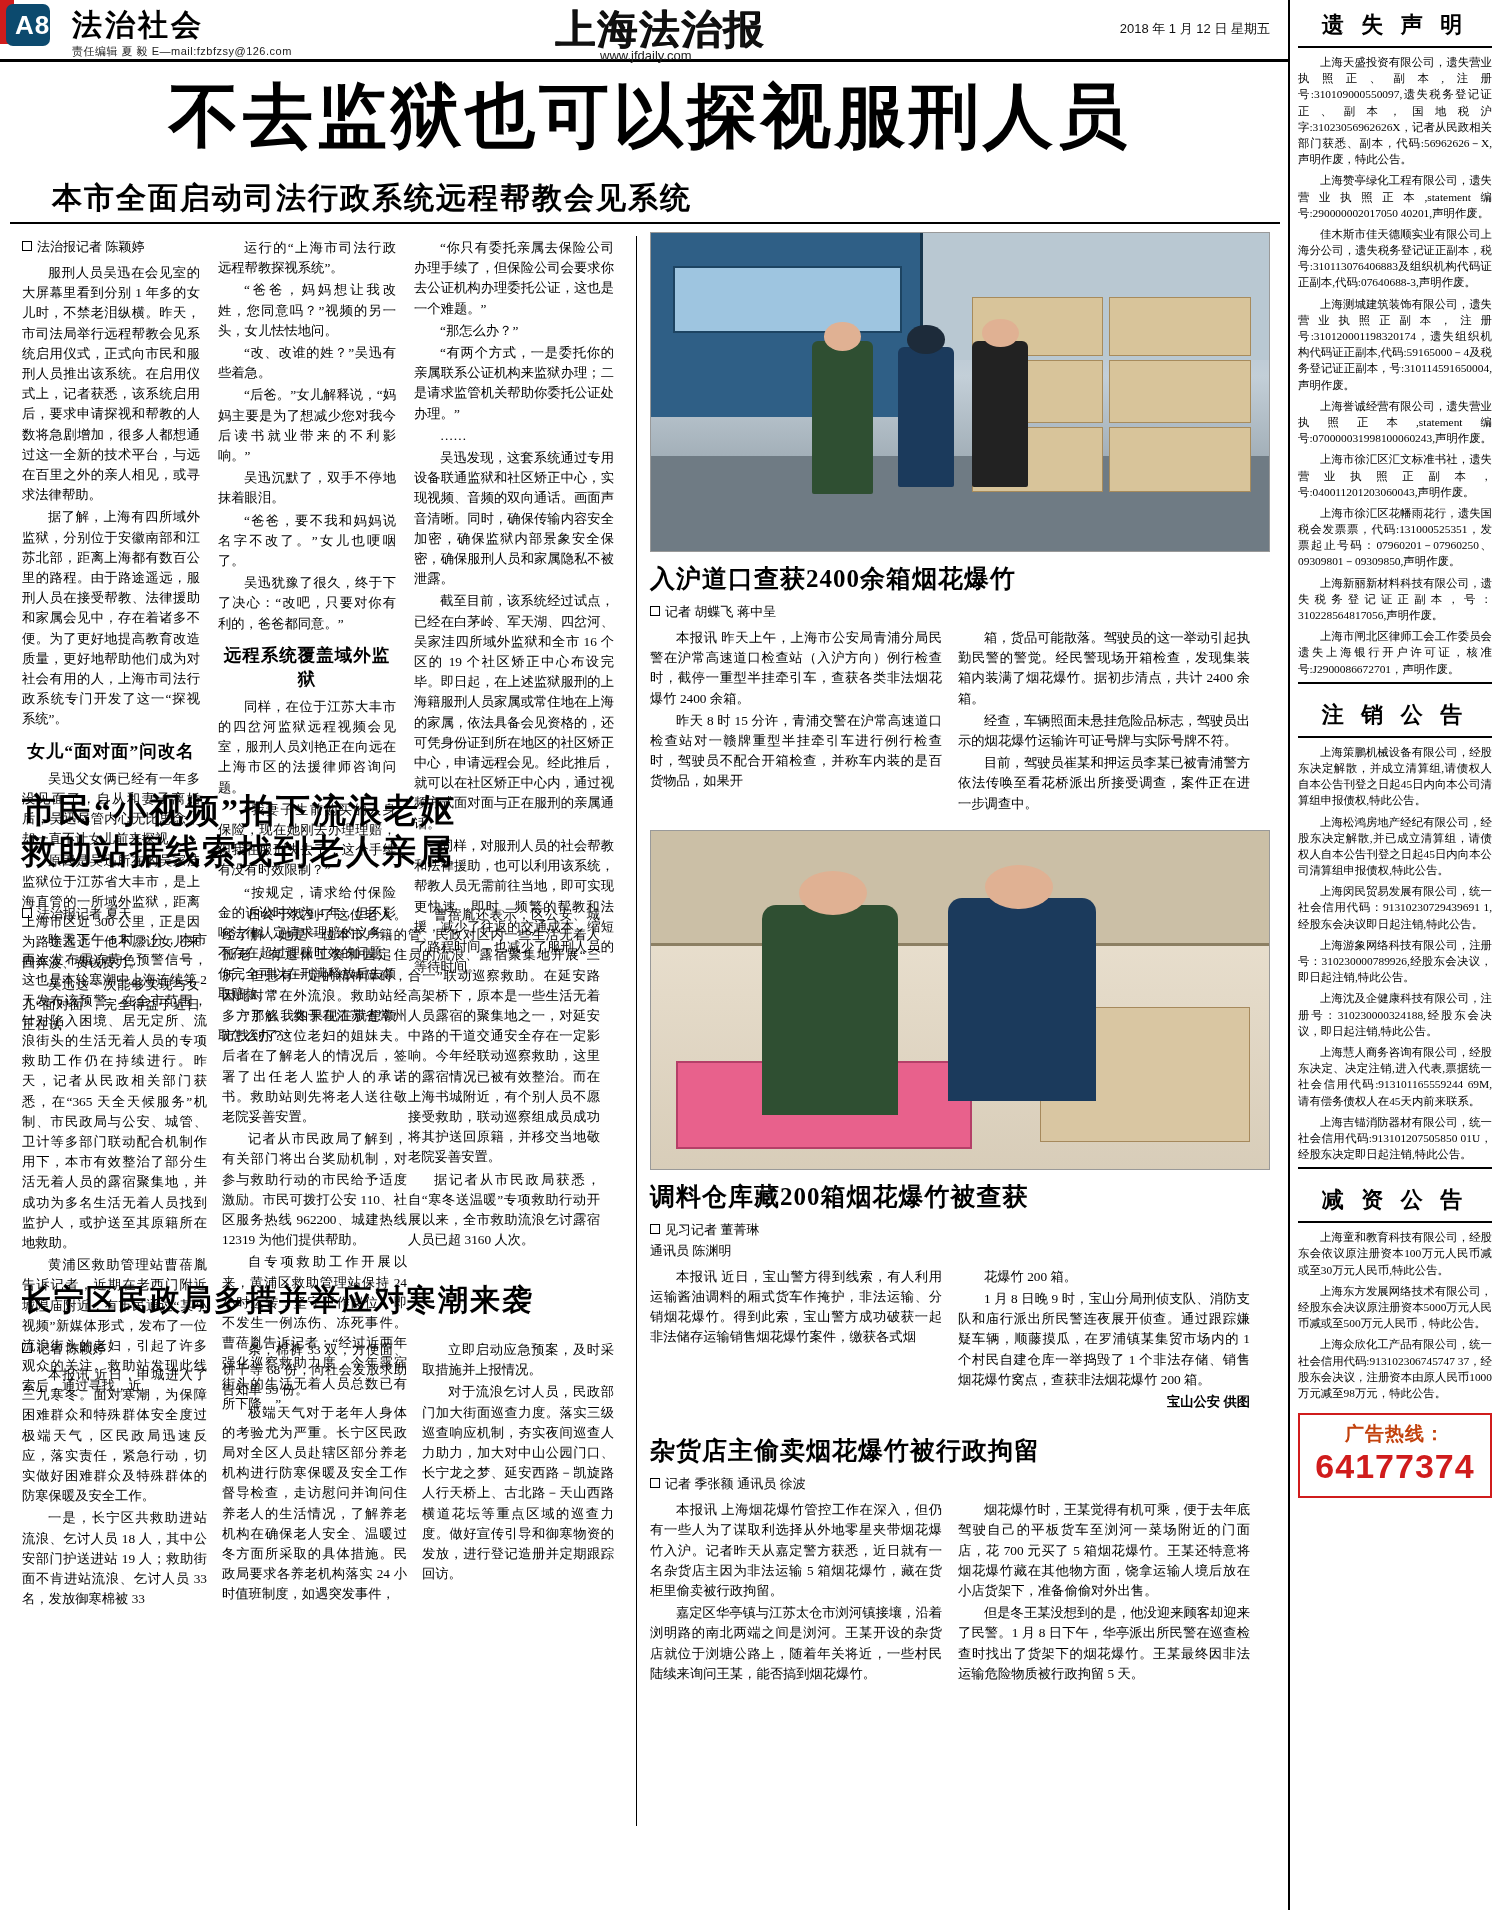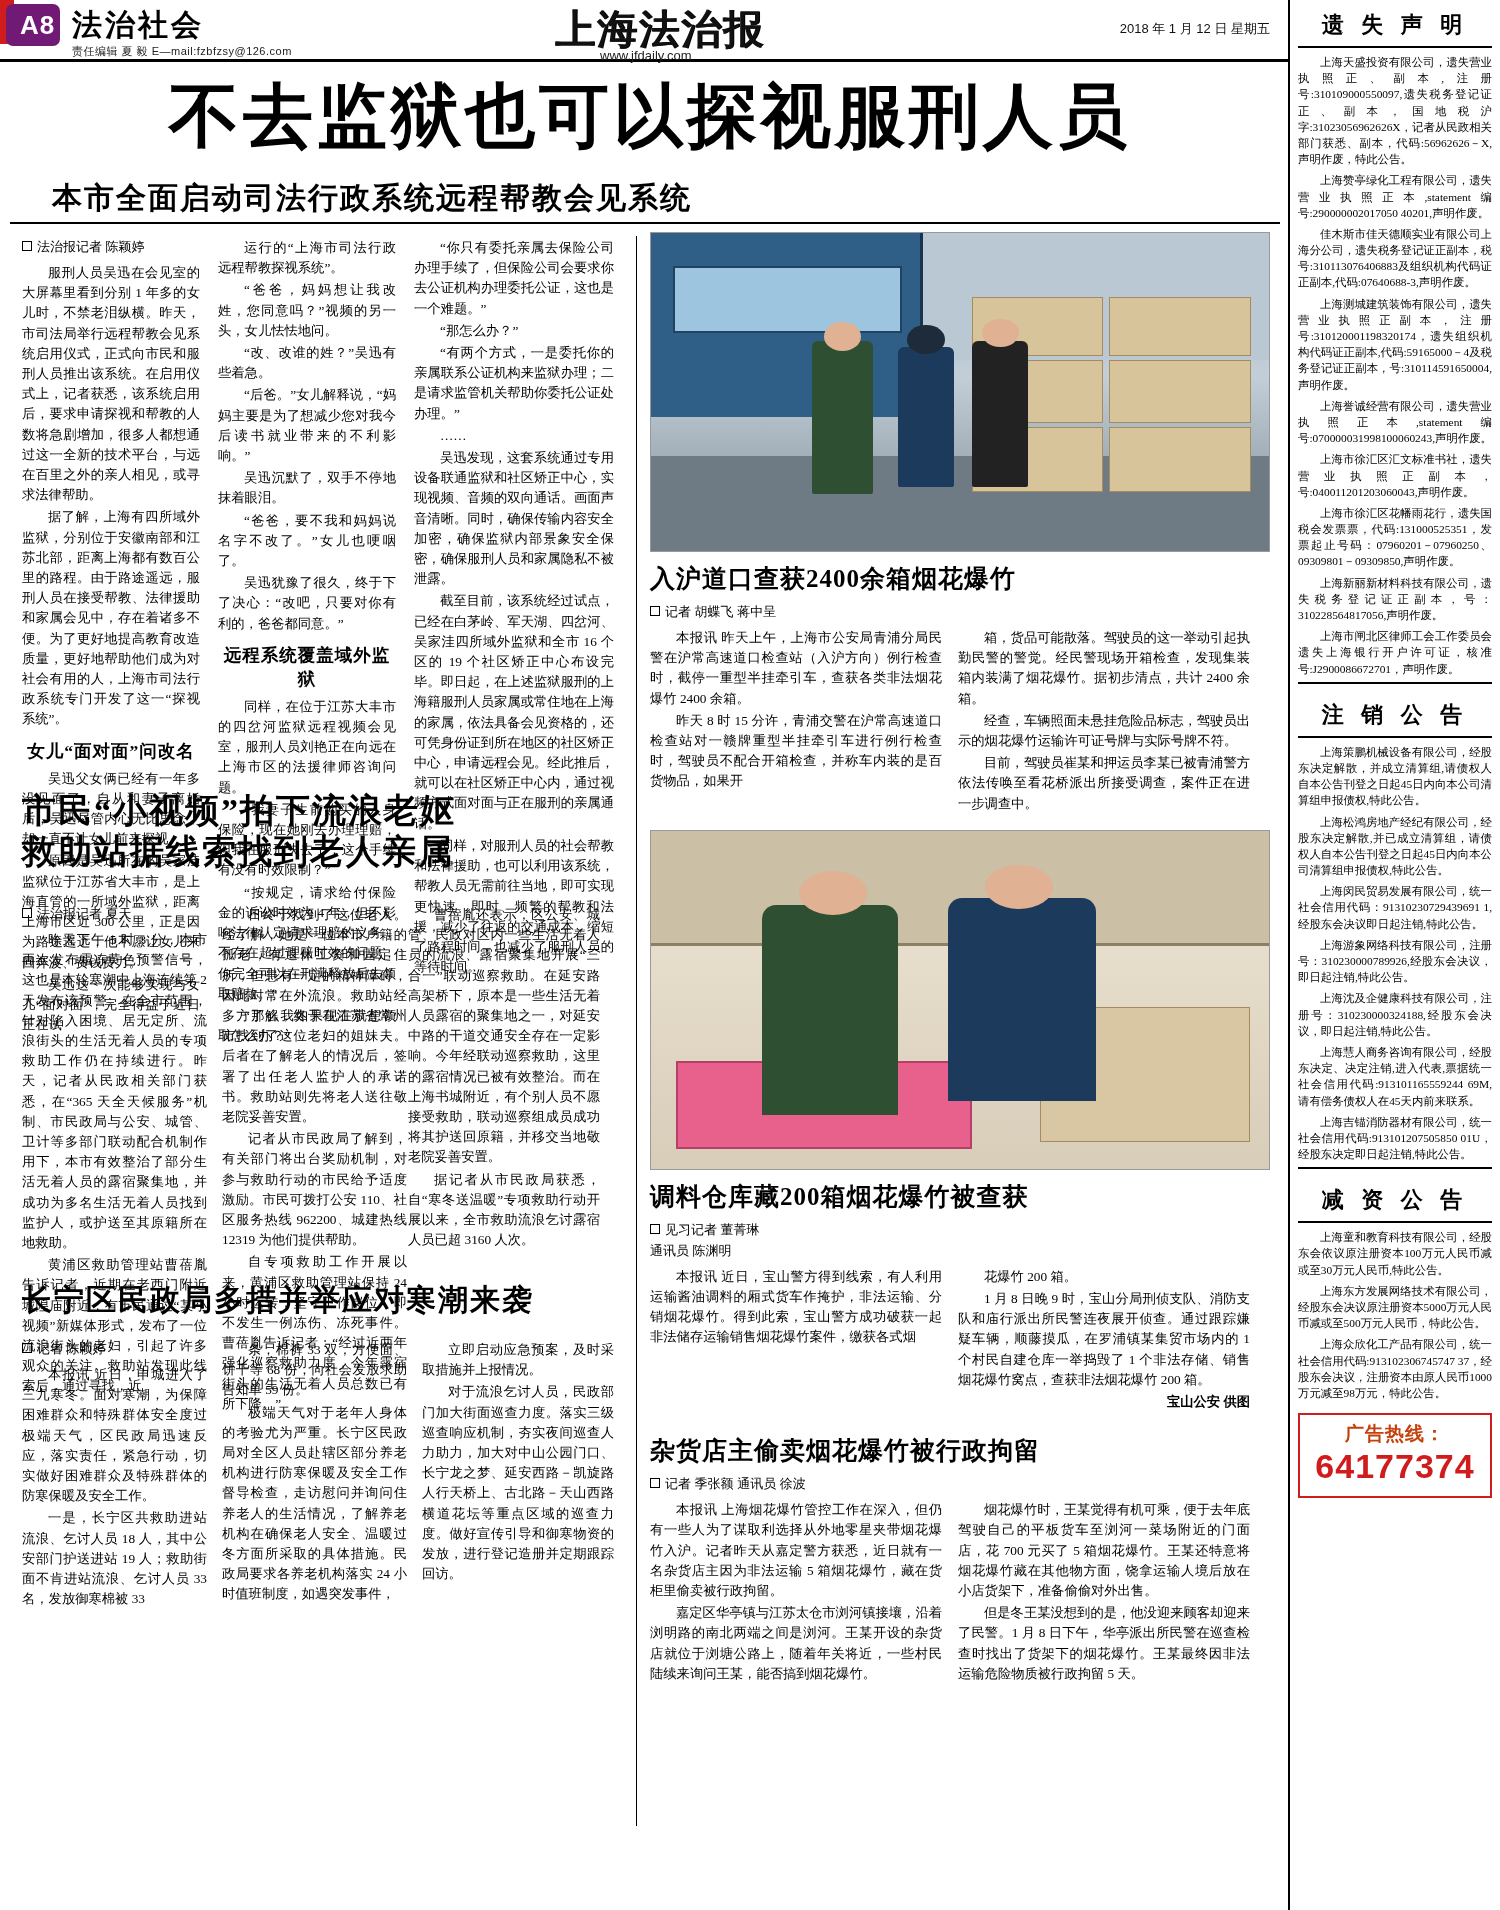--- a/index.html
+++ b/index.html
@@ -13,22 +13,22 @@
     overflow:hidden;
   }
   .page { position:relative; width:1500px; height:1910px; }
 
   
   .masthead {
     position:absolute; left:0; top:0; width:1290px; height:62px;
     border-bottom:3px solid #000;
   }
   .page-badge {
-    position:absolute; left:6px; top:4px; width:54px; height:42px;
-    background:#701a75; color:#fff; border-radius:7px;
+    position:absolute; left:6px; top:4px; width:44px; height:42px;
+    background:#0c4a6e; color:#fff; border-radius:7px;
     font-family:"Liberation Sans", sans-serif;
     font-weight:bold; font-size:26px; text-align:center; line-height:42px;
     letter-spacing:1px;
     padding-left:9px;
   }
   .section-title {
     position:absolute; left:72px; top:5px;
     font-size:30px; font-weight:bold; letter-spacing:3px;
     font-family:"Liberation Serif", serif;
   }

